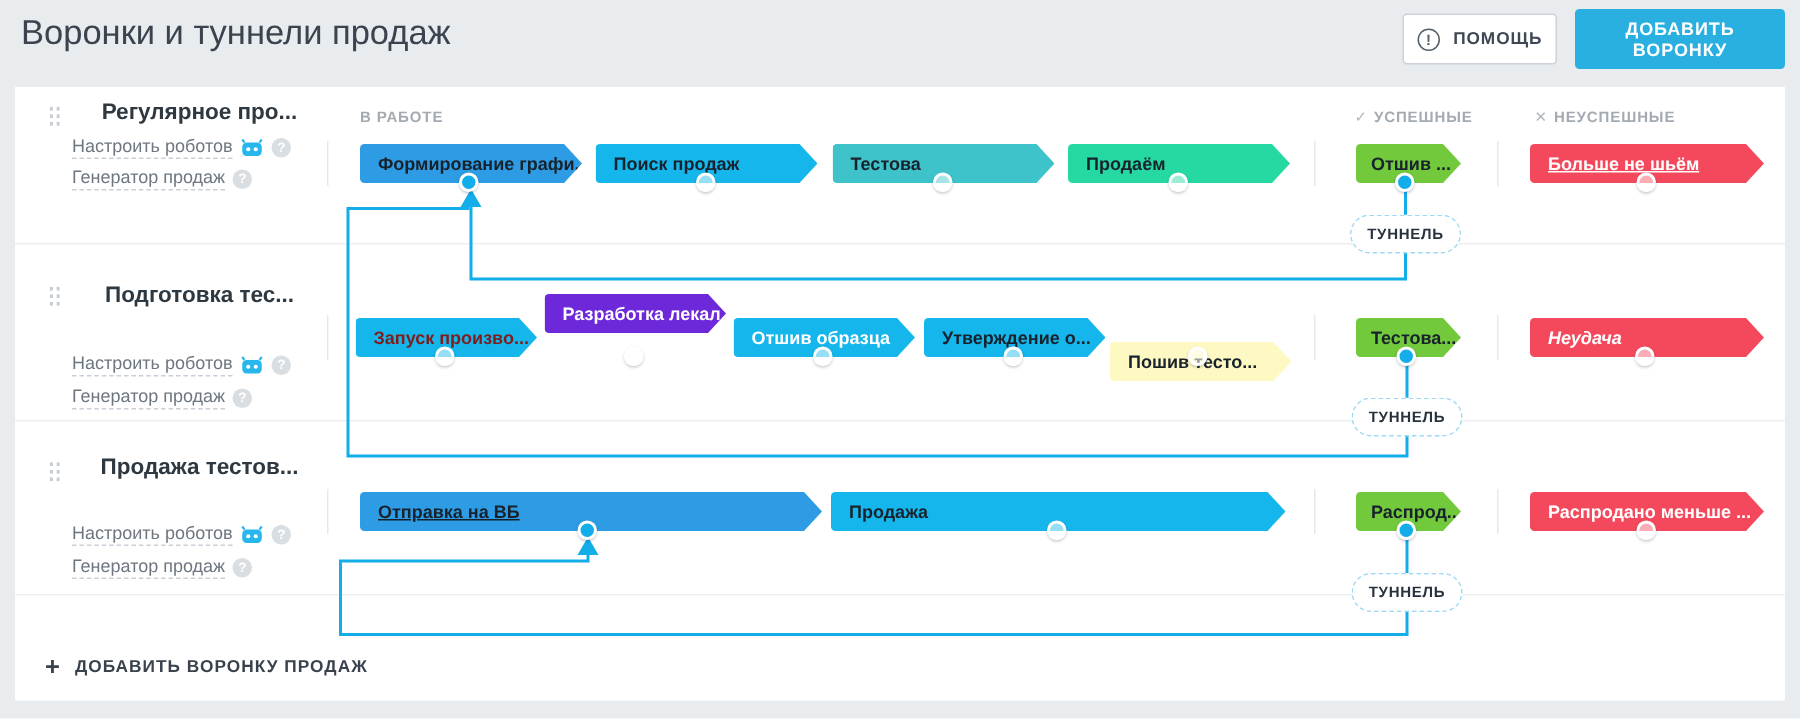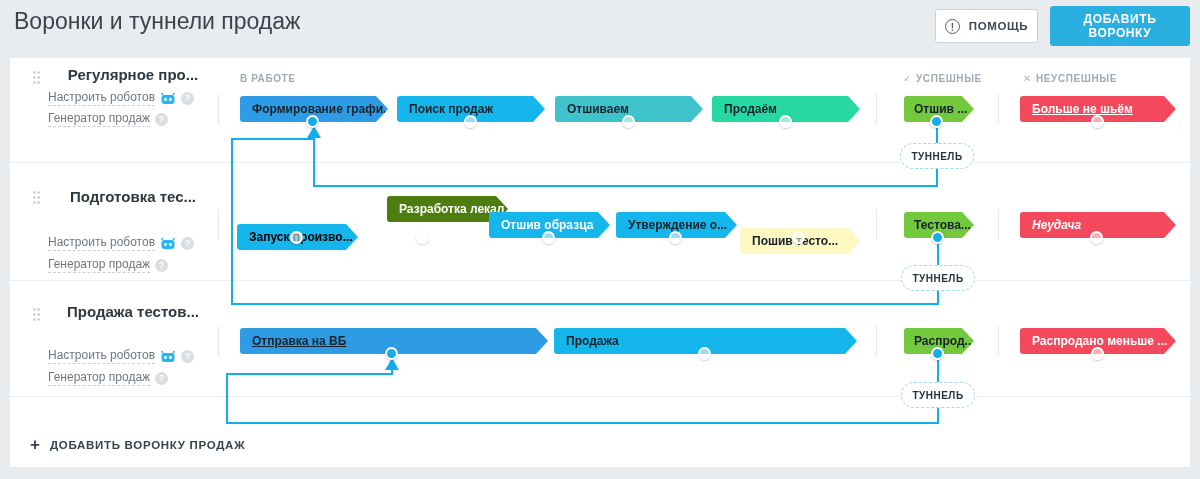--- a/index.html
+++ b/index.html
@@ -122,21 +122,21 @@
     </svg>
   <span class="q-circ">?</span>
 </div>
 <div class="abs f-link" style="left:48px;top:111px">
   <span class="lbl">Генератор продаж</span>
   <span class="q-circ">?</span>
 </div>
 
 <div class="abs stage" style="left: 240px; top: 96px; width: 148px; background-color: rgb(45, 156, 228); color: rgb(24, 34, 44);">Формирование графи...</div>
 <div class="abs stage" style="left: 397px; top: 96px; width: 148px; background-color: rgb(21, 182, 236); color: rgb(24, 34, 44);">Поиск продаж</div>
-<div class="abs stage" style="left: 555px; top: 96px; width: 148px; background-color: rgb(63, 195, 202); color: rgb(24, 34, 44);">Отшиваем</div>
+<div class="abs stage" style="left: 555px; top: 96px; width: 148px; background-color: rgb(63, 195, 202); color: rgb(24, 34, 44);">Тестова</div>
 <div class="abs stage" style="left: 712px; top: 96px; width: 148px; background-color: rgb(38, 216, 162); color: rgb(24, 34, 44);">Продаём</div>
 <div class="abs stage" style="left: 904px; top: 96px; width: 70px; padding-left: 10px; background-color: rgb(114, 201, 60); color: rgb(24, 34, 44);">Отшив ...</div>
 <div class="abs stage" style="left: 1020px; top: 96px; width: 156px; background-color: rgb(244, 73, 92); color: rgb(255, 255, 255); text-decoration: underline;">Больше не шьём</div>
 
 <div class="abs drag" style="left:32px;top:190px"></div>
 <div class="abs f-title" style="left:48px;top:188px">Подготовка тес...</div>
 <div class="abs f-link" style="left:48px;top:235px">
   <span class="lbl">Настроить роботов</span>
   <svg width="16" height="13" viewBox="0 0 16 13">
       <path d="M3 3 L1.5 1 M13 3 L14.5 1" stroke="#27b7ec" stroke-width="1.4" fill="none"></path>
@@ -144,22 +144,22 @@
       <circle cx="5.5" cy="7.5" r="1.4" fill="#fff"></circle>
       <circle cx="10.5" cy="7.5" r="1.4" fill="#fff"></circle>
     </svg>
   <span class="q-circ">?</span>
 </div>
 <div class="abs f-link" style="left:48px;top:257px">
   <span class="lbl">Генератор продаж</span>
   <span class="q-circ">?</span>
 </div>
 
-<div class="abs stage" style="left: 237px; top: 212px; width: 121px; background-color: rgb(21, 182, 236); color: #000000; margin-top: 12px;">Запуск произво...</div>
-<div class="abs stage" style="left: 363px; top: 196px; width: 121px; background-color: #4d7c0f; color: rgb(255, 255, 255); margin-left: 24px;">Разработка лекал</div>
+<div class="abs stage" style="left: 237px; top: 212px; width: 121px; background-color: rgb(21, 182, 236); color: #7f1d1d;">Запуск произво...</div>
+<div class="abs stage" style="left: 363px; top: 196px; width: 121px; background-color: #6d28d9; color: rgb(255, 255, 255);">Разработка лекал</div>
 <div class="abs stage" style="left: 489px; top: 212px; width: 121px; background-color: rgb(21, 182, 236); color: rgb(255, 255, 255);">Отшив образца</div>
 <div class="abs stage" style="left: 616px; top: 212px; width: 121px; background-color: rgb(21, 182, 236); color: rgb(24, 34, 44);">Утверждение о...</div>
 <div class="abs stage" style="left: 740px; top: 228px; width: 121px; background-color: #fef9c3; color: rgb(24, 34, 44);">Пошив тесто...</div>
 <div class="abs stage" style="left: 904px; top: 212px; width: 70px; padding-left: 10px; background-color: rgb(114, 201, 60); color: rgb(24, 34, 44);">Тестова...</div>
 <div class="abs stage" style="left: 1020px; top: 212px; width: 156px; background-color: rgb(244, 73, 92); color: rgb(255, 255, 255); font-style: italic;">Неудача</div>
 
 <div class="abs drag" style="left:32px;top:307px"></div>
 <div class="abs f-title" style="left:48px;top:303px">Продажа тестов...</div>
 <div class="abs f-link" style="left:48px;top:348px">
   <span class="lbl">Настроить роботов</span>

